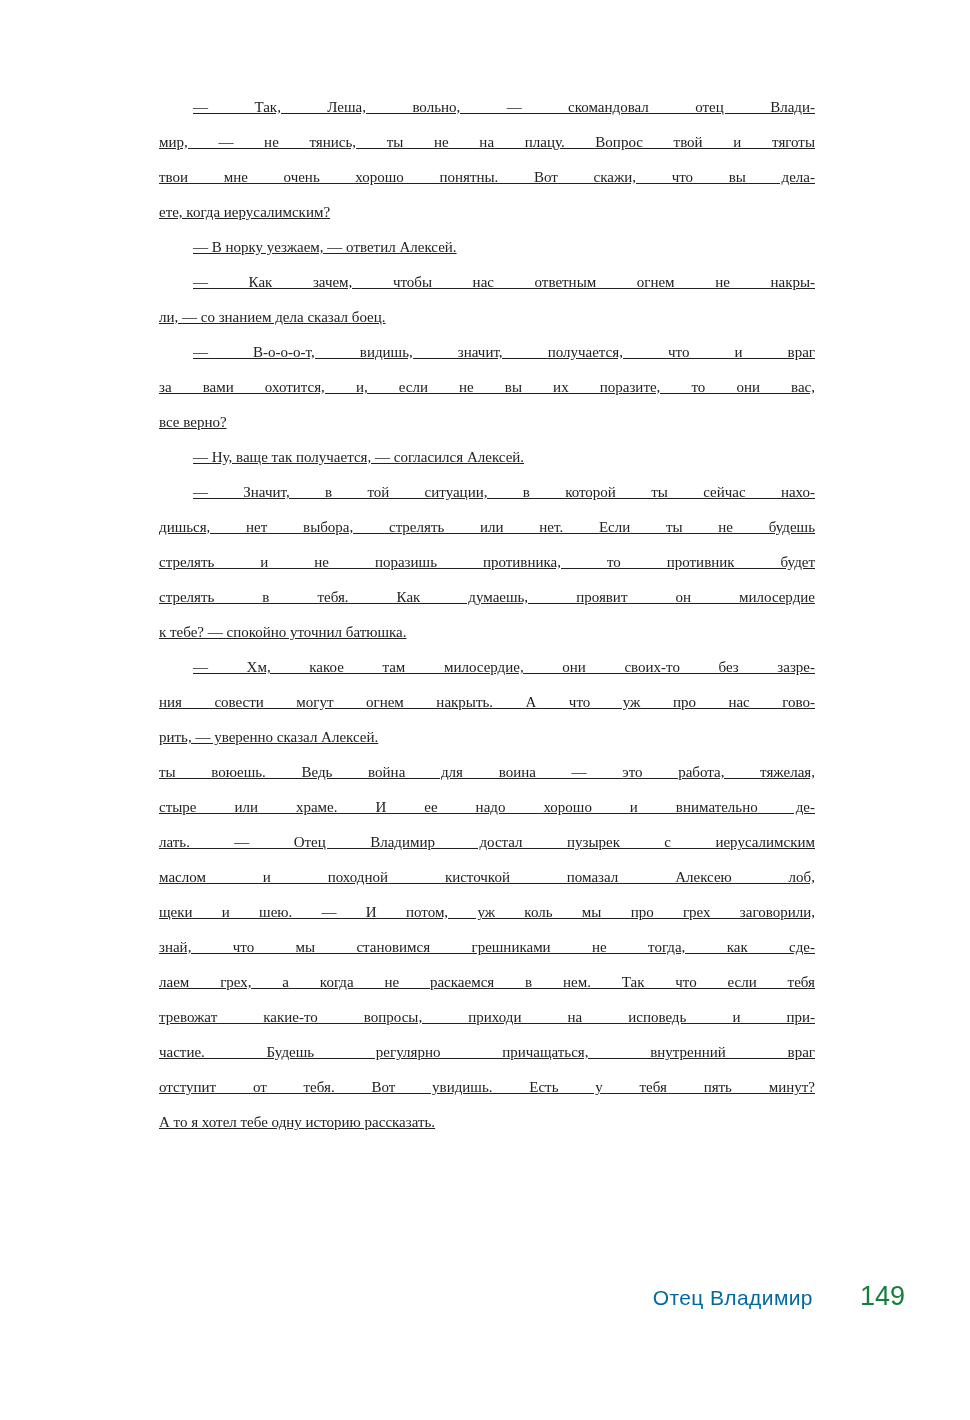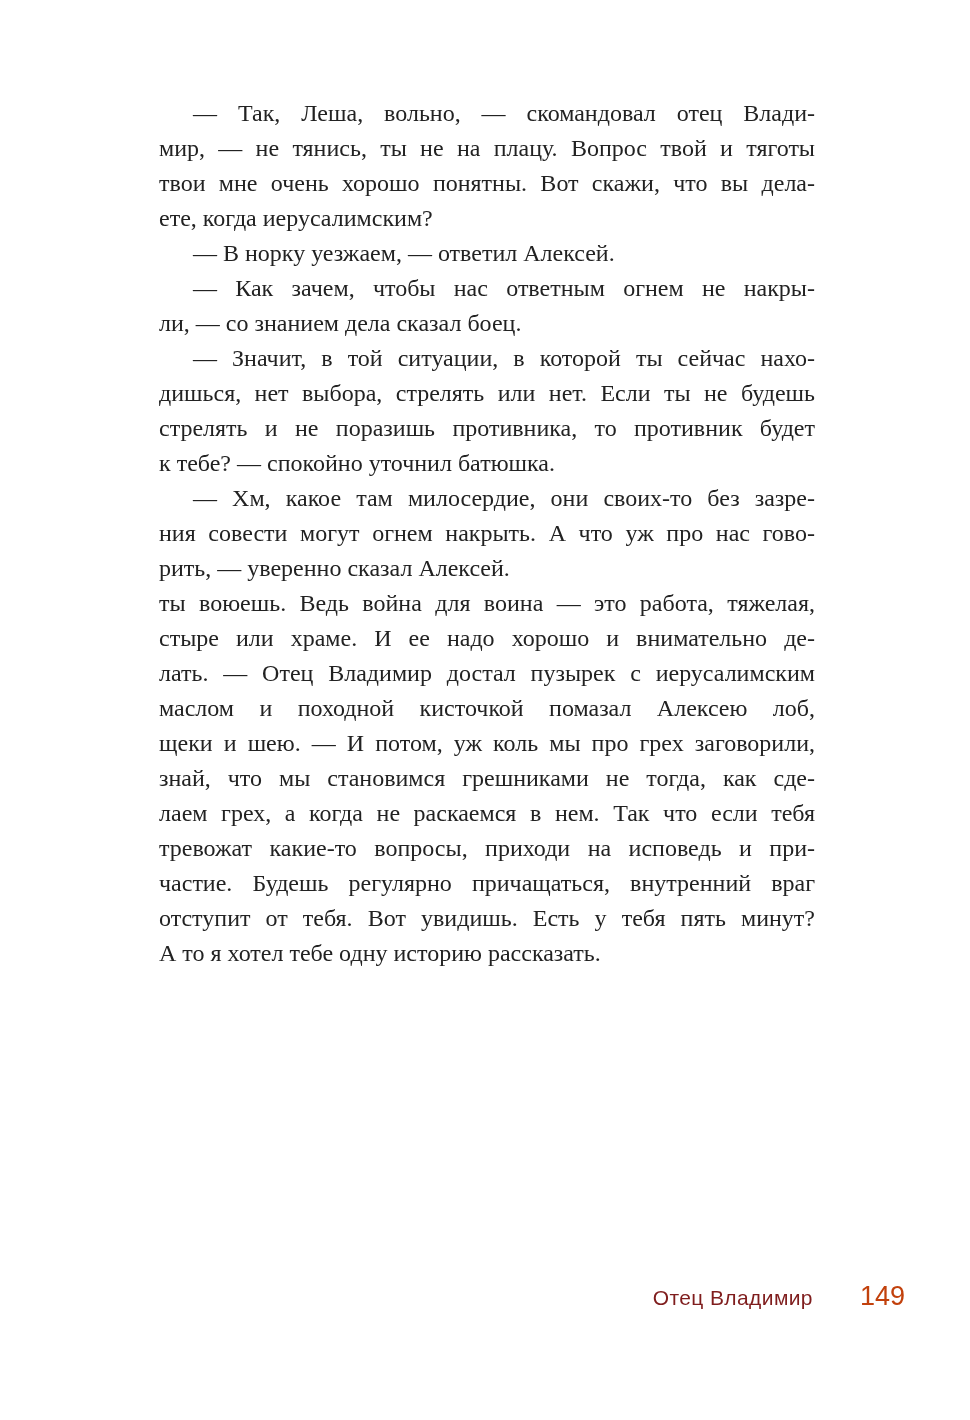--- a/index.html
+++ b/index.html
@@ -12,24 +12,25 @@
     width: 970px;
     height: 1420px;
     background: #ffffff;
     overflow: hidden;
     font-family: "Liberation Serif", "DejaVu Serif", serif;
     color: #222222;
   }
   .text-block {
     position: absolute;
     left: 159px;
-    top: 96px;
+    top: 90px;
     width: 656px;
-    font-size: 24px;
+    font-size: 15px;
     line-height: 35px;
+    text-decoration: underline;
   }
   .para { margin: 0; padding: 0; }
   .line {
     text-align: justify;
     text-align-last: justify;
   }
   .line.last {
     text-align-last: left;
   }
   .line.first {
@@ -41,25 +42,25 @@
     top: 1281px;
     width: 746px;
     display: flex;
     justify-content: flex-end;
     align-items: baseline;
     font-family: "Liberation Sans", "DejaVu Sans", sans-serif;
   }
   .running-title {
     font-size: 21px;
     letter-spacing: 0.4px;
-    color: #7f1d1d;
+    color: #0369a1;
   }
   .page-number {
     font-size: 27px;
-    color: #c2410c;
+    color: #15803d;
     margin-left: 47px;
   }
 </style>
 </head>
 <body>
 
 <div class="page">
   <main class="text-block" id="text-block">
       <div class="para">
         <div class="line first">— Так, Леша, вольно, — скомандовал отец Влади-</div>
@@ -68,23 +69,32 @@
         <div class="line last">ете, когда иерусалимским?</div>
       </div>
       <div class="para">
         <div class="line first last">— В норку уезжаем, — ответил Алексей.</div>
       </div>
       <div class="para">
         <div class="line first">— Как зачем, чтобы нас ответным огнем не накры-</div>
         <div class="line last">ли, — со знанием дела сказал боец.</div>
       </div>
       <div class="para">
+        <div class="line first">— В-о-о-о-т, видишь, значит, получается, что и враг</div>
+        <div class="line">за вами охотится, и, если не вы их поразите, то они вас,</div>
+        <div class="line last">все верно?</div>
+      </div>
+      <div class="para">
+        <div class="line first last">— Ну, ваще так получается, — согласился Алексей.</div>
+      </div>
+      <div class="para">
         <div class="line first">— Значит, в той ситуации, в которой ты сейчас нахо-</div>
         <div class="line">дишься, нет выбора, стрелять или нет. Если ты не будешь</div>
         <div class="line">стрелять и не поразишь противника, то противник будет</div>
+        <div class="line">стрелять в тебя. Как думаешь, проявит он милосердие</div>
         <div class="line last">к тебе? — спокойно уточнил батюшка.</div>
       </div>
       <div class="para">
         <div class="line first">— Хм, какое там милосердие, они своих-то без зазре-</div>
         <div class="line">ния совести могут огнем накрыть. А что уж про нас гово-</div>
         <div class="line last">рить, — уверенно сказал Алексей.</div>
       </div>
       <div class="para">
         <div class="line">ты воюешь. Ведь война для воина — это работа, тяжелая,</div>
         <div class="line">стыре или храме. И ее надо хорошо и внимательно де-</div>

